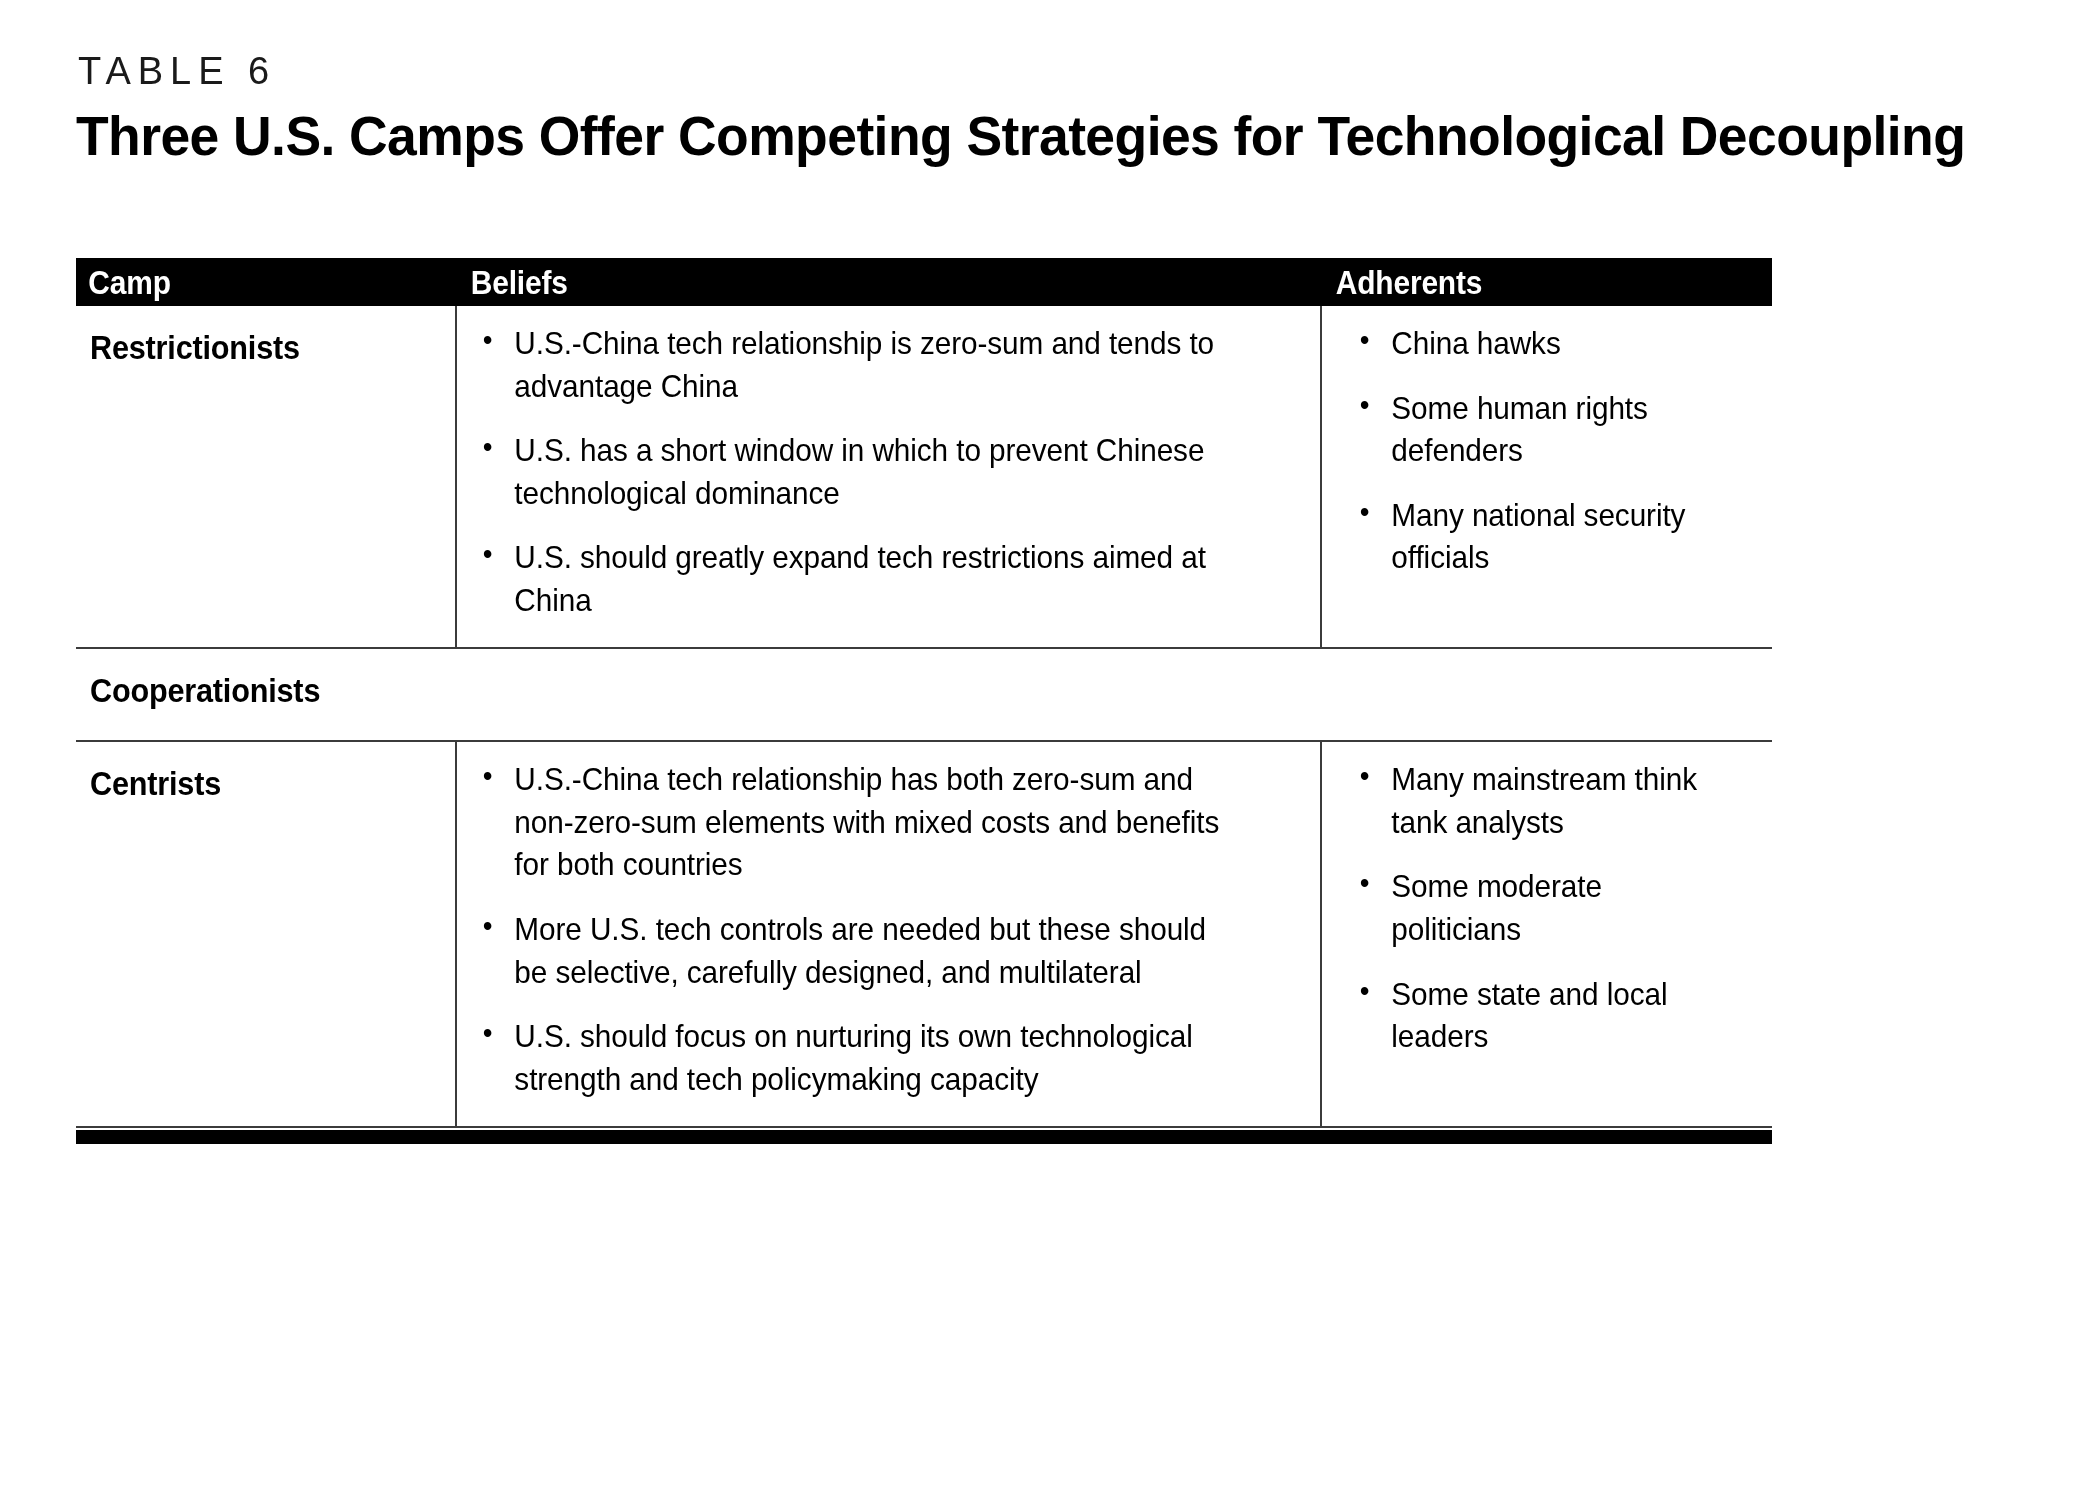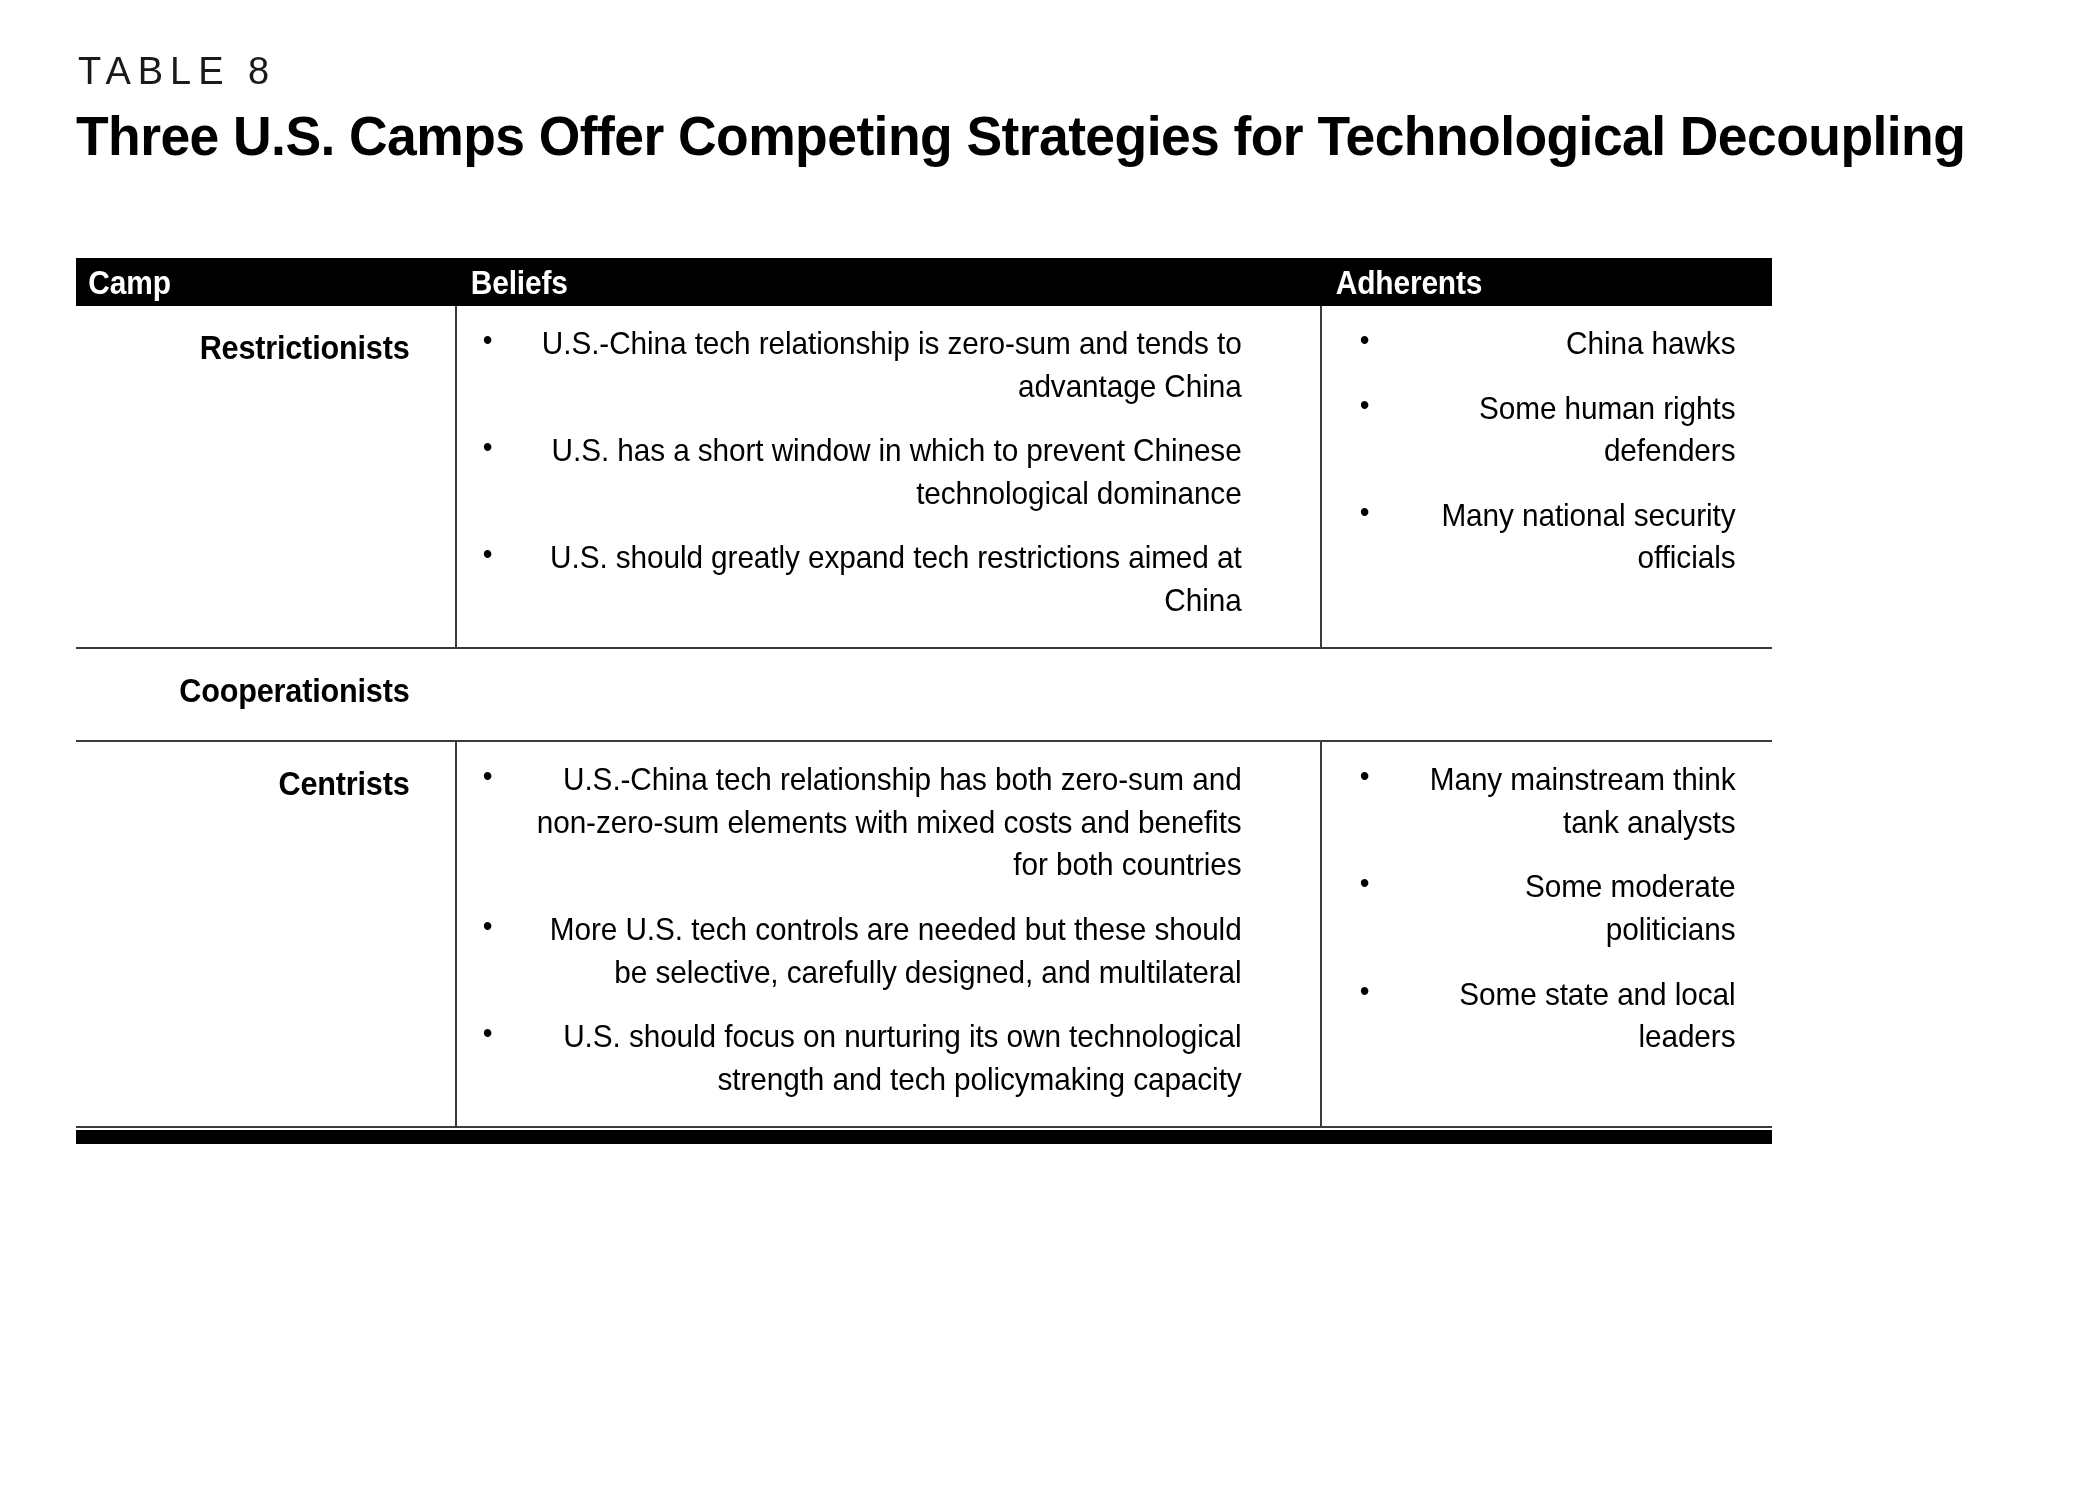--- a/index.html
+++ b/index.html
@@ -81,21 +81,21 @@
   .thead .col-beliefs { padding-left: 18px; }
   .thead .col-adher   { padding-left: 18px; }
 
   .trow {
     display: flex;
     position: relative;
     border-bottom: 2px solid #3b3b3b;
   }
   .trow:last-of-type { border-bottom: none; }
 
-  .cell { box-sizing: border-box; position: relative; text-align: right; }
+  .cell { box-sizing: border-box; position: relative; }
 
   .cell-camp {
     width: 379px;
     padding: 22px 10px 30px 14px;
   }
   .camp-name {
     font-size: 34px;
     font-weight: 700;
     letter-spacing: -0.2px;
     transform: scaleX(0.9);
@@ -147,21 +147,21 @@
     background: #000000;
     width: 1696px;
     margin-top: 2px;
   }
 </style>
 </head>
 <body>
 
 <div class="page">
 
-  <div class="table-label">TABLE 8</div>
+  <div class="table-label">TABLE 6</div>
   <div class="table-title">Three U.S. Camps Offer Competing Strategies for Technological Decoupling</div>
 
   <div class="table-wrap">
 
     <div class="thead">
       <div class="th col-camp">Camp</div>
       <div class="th col-beliefs">Beliefs</div>
       <div class="th col-adher">Adherents</div>
     </div>
 

